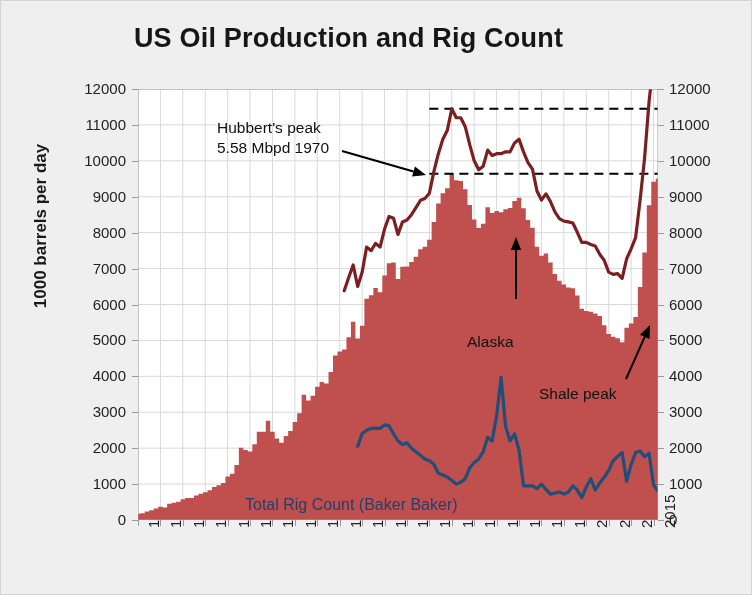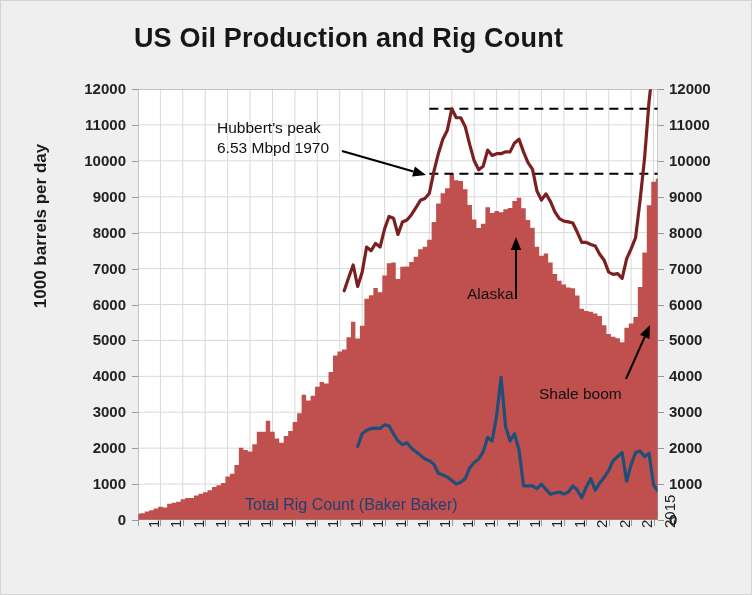--- a/index.html
+++ b/index.html
@@ -29,21 +29,20 @@
     text-align:center;
     transform:rotate(-90deg);
     transform-origin:center center;
     font-size:17px;font-weight:bold;color:#1a1a1a;
   }
   .ytick{
     position:absolute;
     font-size:15px;color:#222;
     height:16px;line-height:16px;
     white-space:nowrap;
-    font-weight:bold;
   }
   .ytick.left{ right:0; text-align:right; }
   .ytick.right{ left:0; text-align:left; }
   #yaxis-left{position:absolute;left:40px;top:0;width:85px;height:595px;}
   #yaxis-right{position:absolute;left:668px;top:0;width:70px;height:595px;}
   .xtick{
     position:absolute;
     font-size:15px;color:#222;
     transform:rotate(-90deg);
     transform-origin:left top;
@@ -221,23 +220,23 @@
           <line x1="378" y1="210" x2="378" y2="161" stroke="#000" stroke-width="2"></line>
           <polygon points="378,148 383.2,161 372.8,161" fill="#000"></polygon>
           <line x1="488" y1="290" x2="506.72019994130517" y2="247.87955013206334" stroke="#000" stroke-width="2"></line>
           <polygon points="512,236 511.4720199941305,249.99147015554126 501.96837988847983,245.76763010858542" fill="#000"></polygon>
         </g>
       <rect x="0" y="0" width="520" height="431" fill="none" stroke="#9A9A9A" stroke-width="1"></rect>
     </svg>
   </div>
 
   <div class="annot" id="an-hubbert" style="color: rgb(17, 17, 17);">Hubbert's peak
-6.53 Mbpd 1970</div>
-  <div class="annot" id="an-alaska" style="color: rgb(17, 17, 17);">Alaska</div>
-  <div class="annot" id="an-shale" style="color: rgb(17, 17, 17);">Shale boom</div>
+5.58 Mbpd 1970</div>
+  <div class="annot" id="an-alaska" style="color: rgb(17, 17, 17); margin-top: 48px;">Alaska</div>
+  <div class="annot" id="an-shale" style="color: rgb(17, 17, 17);">Shale peak</div>
   <div class="annot" id="an-rig" style="color: rgb(31, 63, 115);">Total Rig Count (Baker Baker)</div>
 
 <div style="position: absolute; height: 1px; background: rgb(154, 154, 154); left: 131px; top: 519px; width: 6px;"></div>
     <div style="position: absolute; height: 1px; background: rgb(154, 154, 154); left: 657px; top: 519px; width: 6px;"></div>
     <div style="position: absolute; height: 1px; background: rgb(154, 154, 154); left: 131px; top: 483.083px; width: 6px;"></div>
     <div style="position: absolute; height: 1px; background: rgb(154, 154, 154); left: 657px; top: 483.083px; width: 6px;"></div>
     <div style="position: absolute; height: 1px; background: rgb(154, 154, 154); left: 131px; top: 447.167px; width: 6px;"></div>
     <div style="position: absolute; height: 1px; background: rgb(154, 154, 154); left: 657px; top: 447.167px; width: 6px;"></div>
     <div style="position: absolute; height: 1px; background: rgb(154, 154, 154); left: 131px; top: 411.25px; width: 6px;"></div>
     <div style="position: absolute; height: 1px; background: rgb(154, 154, 154); left: 657px; top: 411.25px; width: 6px;"></div>

